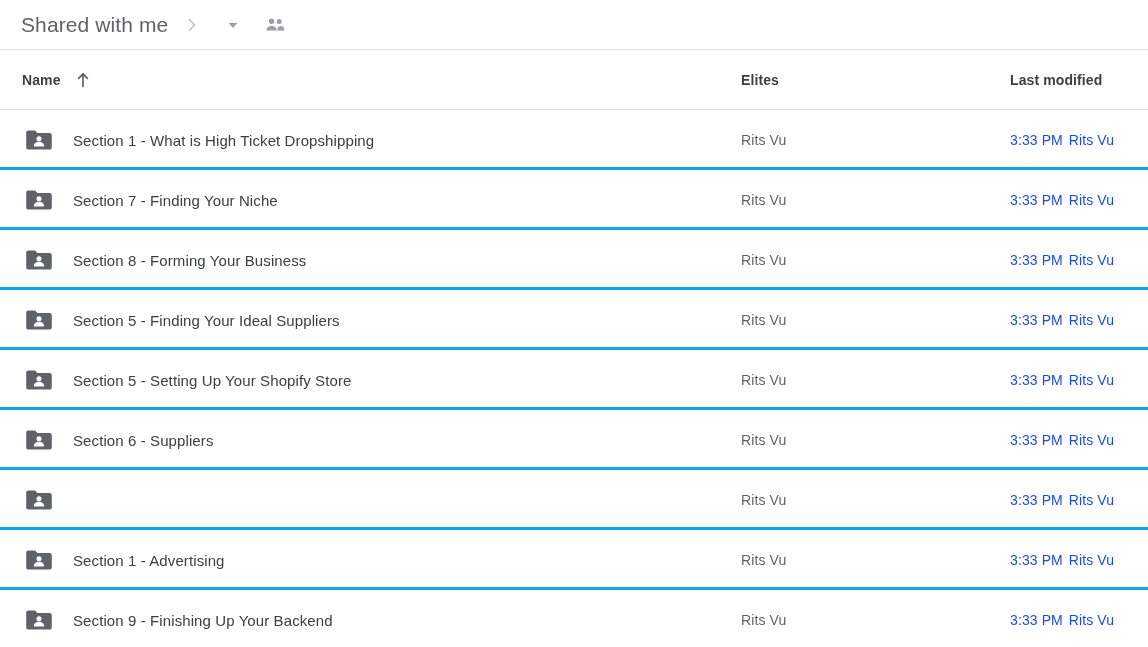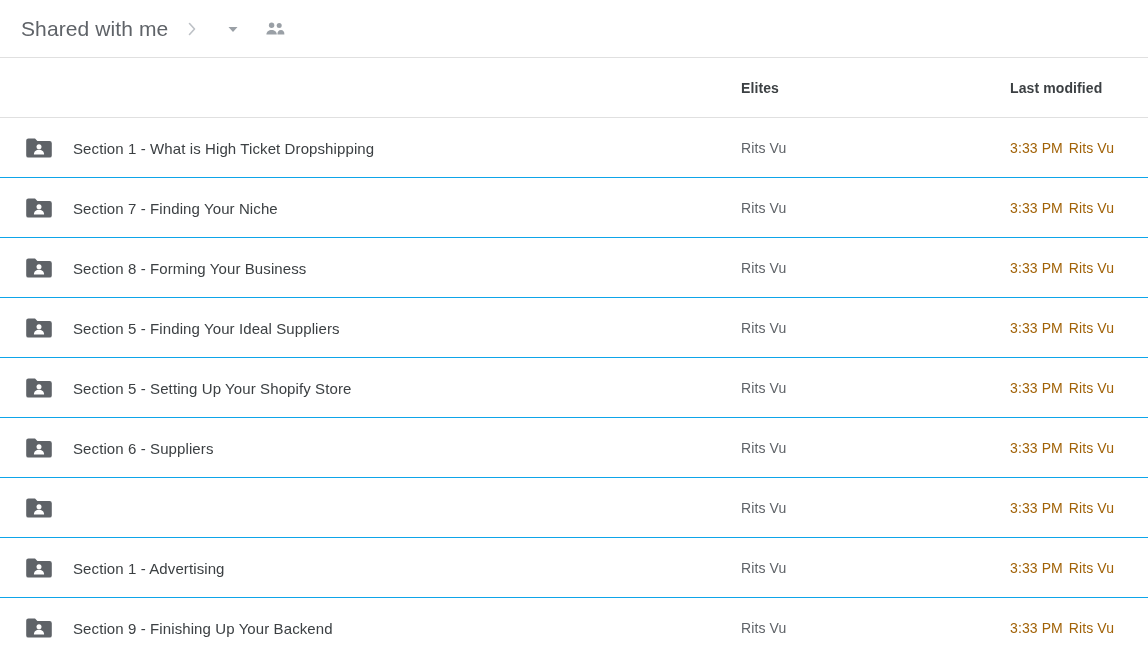--- a/index.html
+++ b/index.html
@@ -11,21 +11,21 @@
     width: 1148px;
     height: 647px;
     overflow: hidden;
     font-family: "Liberation Sans", sans-serif;
     -webkit-font-smoothing: antialiased;
     color: #3c4043;
   }
 
   
   .breadcrumb-bar {
-    height: 58px;
+    height: 50px;
     box-sizing: border-box;
     display: flex;
     align-items: center;
     padding-left: 21px;
     border-bottom: 1px solid #e0e0e0;
   }
   .crumb-parent {
     font-size: 21px;
     color: #5f6368;
     letter-spacing: 0.1px;
@@ -84,21 +84,21 @@
     align-items: center;
   }
   .sort-arrow svg { display: block; }
 
   
   .file-list { }
   .file-row {
     height: 60px;
     box-sizing: border-box;
     position: relative;
-    border-bottom: 1px solid #0ea5e9;
+    border-bottom: 3px solid #0ea5e9;
     background: #ffffff;
   }
   .file-row:last-child { border-bottom: none; }
 
   .row-icon {
     position: absolute;
     left: 24px;
     top: 0;
     height: 60px;
     display: flex;
@@ -131,21 +131,21 @@
     white-space: nowrap;
   }
   .row-modified {
     position: absolute;
     left: 1010px;
     top: 0;
     height: 60px;
     display: flex;
     align-items: center;
     font-size: 14px;
-    color: #a16207;
+    color: #1d4ed8;
     letter-spacing: 0.1px;
     white-space: nowrap;
   }
   .row-modified .mod-time { }
   .row-modified .mod-by { margin-left: 6px; }
 </style>
 </head>
 <body>
 
 <div class="breadcrumb-bar">
@@ -168,20 +168,29 @@
     <svg width="22" height="18" viewBox="0 0 22 18" aria-hidden="true">
       <circle cx="7.6" cy="5.2" r="2.7" fill="#9aa0a6"></circle>
       <circle cx="15.2" cy="5.4" r="2.5" fill="#9aa0a6"></circle>
       <path d="M2.4 14.6 c0 -3.1 2.4 -4.7 5.2 -4.7 c2.8 0 5.2 1.6 5.2 4.7 Z" fill="#9aa0a6"></path>
       <path d="M13.4 14.6 c0 -2.9 1.2 -4.5 3.6 -4.5 c2.2 0 3.4 1.6 3.4 4.5 Z" fill="#9aa0a6"></path>
     </svg>
   </span>
 </div>
 
 <div class="col-header">
+  <div class="cell ch-name">
+    <span>Name</span>
+    <span class="sort-arrow">
+      <svg width="16" height="18" viewBox="0 0 16 18" aria-hidden="true">
+        <path d="M8 15.5 L8 3.2" fill="none" stroke="#5f6368" stroke-width="1.7" stroke-linecap="round"></path>
+        <path d="M3.6 7.4 L8 2.9 L12.4 7.4" fill="none" stroke="#5f6368" stroke-width="1.7" stroke-linecap="round" stroke-linejoin="round"></path>
+      </svg>
+    </span>
+  </div>
   <div class="cell ch-owner">
     <span>Elites</span>
   </div>
   <div class="cell ch-modified">
     <span>Last modified</span>
   </div>
 </div>
 
 <div class="file-list" id="file-list">
     <div class="file-row">

